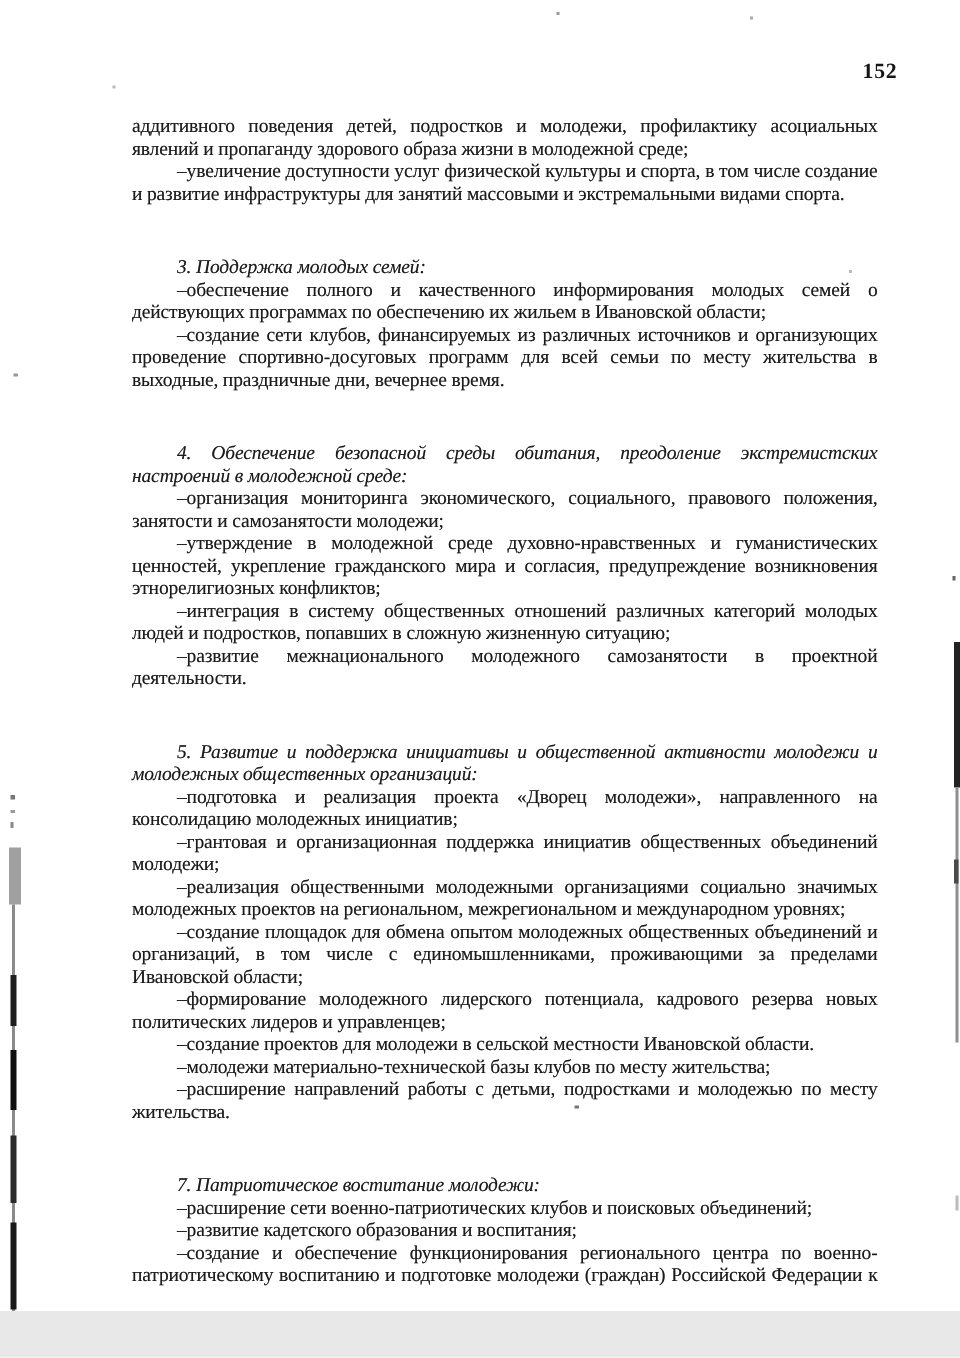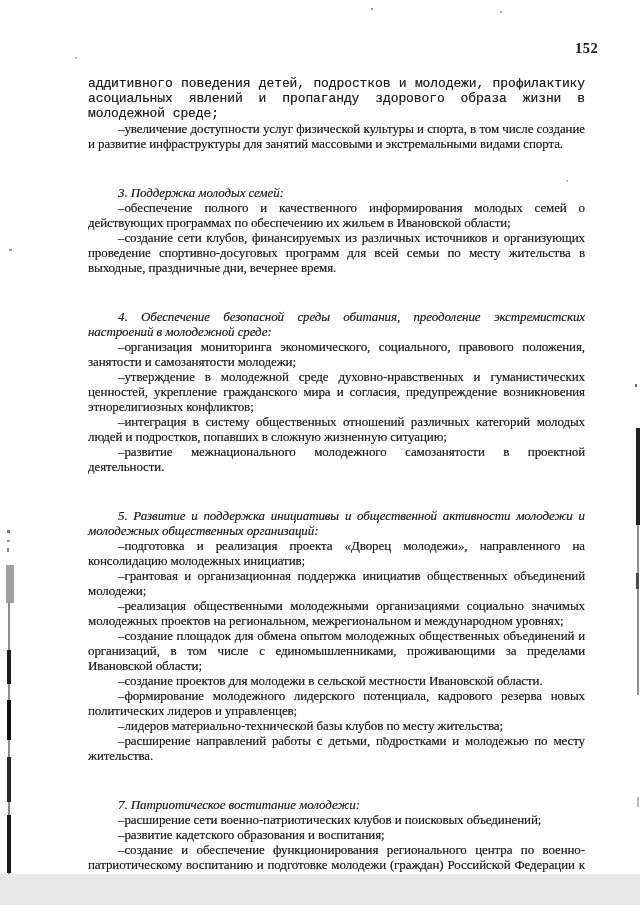--- a/index.html
+++ b/index.html
@@ -26,21 +26,21 @@
     top: 76px;
     left: 88px;
     width: 497px;
     font-size: 13px;
     line-height: 15px;
     letter-spacing: -0.1px;
     text-align: justify;
     text-shadow: 0 0 0.4px rgba(20,20,20,0.55);
   }
   .text-block p { margin: 0; text-indent: 30px; }
-  .text-block p.noindent { text-indent: 0; font-family: Liberation Mono, monospace; }
+  .text-block p.noindent { text-indent: 0; }
   .text-block p.h { font-style: italic; margin-top: 34px; }
   .text-block p.cut { text-align-last: justify; }
   
   .art { position: absolute; }
   .a-r-black  { left: 636px; top: 428px; width: 4px; height: 97px;  background: #222; }
   .a-r-gray   { left: 637px; top: 525px; width: 2px; height: 170px; background: #8f8f8f; }
   .a-r-dark   { left: 636px; top: 573px; width: 3px; height: 16px;  background: #4a4a4a; }
   .a-r-tick   { left: 637px; top: 797px; width: 2px; height: 10px;  background: #bbb; }
   .a-l-block  { left: 6px;   top: 565px; width: 8px; height: 38px;  background: #a0a0a0; }
   .a-l-line   { left: 8px;   top: 603px; width: 2px; height: 302px; background: #8a8a8a; }
@@ -76,23 +76,23 @@
     <p class="h">4. Обеспечение безопасной среды обитания, преодоление экстремистских настроений в молодежной среде:</p>
     <p>–организация мониторинга экономического, социального, правового положения, занятости и самозанятости молодежи;</p>
     <p>–утверждение в молодежной среде духовно-нравственных и гуманистических ценностей, укрепление гражданского мира и согласия, предупреждение возникновения этнорелигиозных конфликтов;</p>
     <p>–интеграция в систему общественных отношений различных категорий молодых людей и подростков, попавших в сложную жизненную ситуацию;</p>
     <p>–развитие межнационального молодежного самозанятости в проектной деятельности.</p>
     <p class="h">5. Развитие и поддержка инициативы и общественной активности молодежи и молодежных общественных организаций:</p>
     <p>–подготовка и реализация проекта «Дворец молодежи», направленного на консолидацию молодежных инициатив;</p>
     <p>–грантовая и организационная поддержка инициатив общественных объединений молодежи;</p>
     <p>–реализация общественными молодежными организациями социально значимых молодежных проектов на региональном, межрегиональном и международном уровнях;</p>
     <p>–создание площадок для обмена опытом молодежных общественных объединений и организаций, в том числе с единомышленниками, проживающими за пределами Ивановской области;</p>
+    <p>–формирование молодежного лидерского потенциала, кадрового резерва новых политических лидеров и управленцев;</p>
     <p>–создание проектов для молодежи в сельской местности Ивановской области.</p>
-    <p>–формирование молодежного лидерского потенциала, кадрового резерва новых политических лидеров и управленцев;</p>
-    <p>–лидеров материально-технической базы клубов по месту жительства;</p>
+    <p>–молодежи материально-технической базы клубов по месту жительства;</p>
     <p>–расширение направлений работы с детьми, подростками и молодежью по месту жительства.</p>
     <p class="h">7. Патриотическое воститание молодежи:</p>
     <p>–расширение сети военно-патриотических клубов и поисковых объединений;</p>
     <p>–развитие кадетского образования и воспитания;</p>
     <p class="cut">–создание и обеспечение функционирования регионального центра по военно-патриотическому воспитанию и подготовке молодежи (граждан) Российской Федерации к</p>
   </div>
 
   <div class="art a-r-black"></div>
   <div class="art a-r-gray"></div>
   <div class="art a-r-dark"></div>

